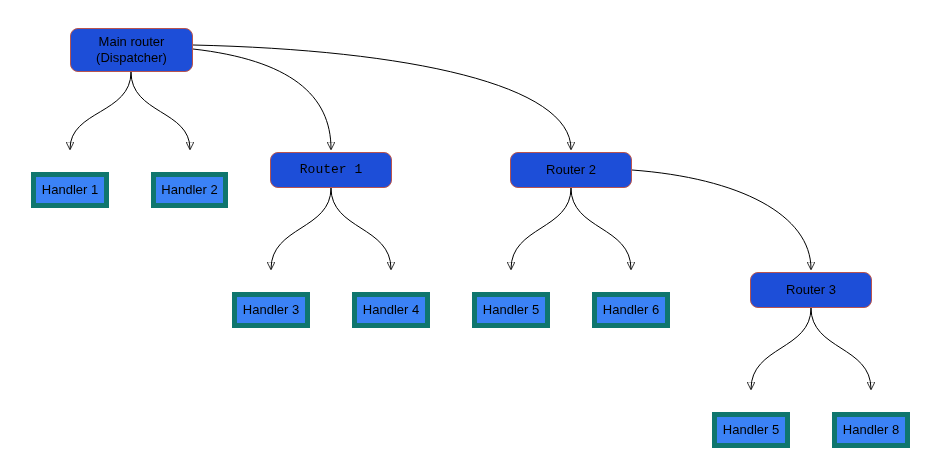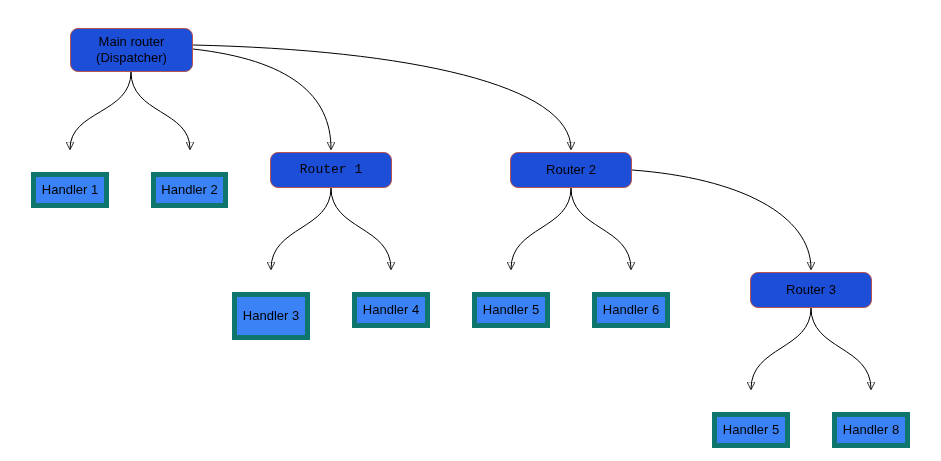--- a/index.html
+++ b/index.html
@@ -47,21 +47,21 @@
   .handler {
     background: #3b82f6;
     border: 5px solid #0f766e;
     margin-top: 20px;
   }
   #n-main { left: 70px;  top: 28px;  width: 123px; height: 44px; }
   #n-h1   { left: 31px;  top: 152px; width: 78px;  height: 36px; }
   #n-h2   { left: 151px; top: 152px; width: 77px;  height: 36px; }
   #n-r1   { left: 270px; top: 152px; width: 122px; height: 36px; font-family: Liberation Mono, monospace; }
   #n-r2   { left: 510px; top: 152px; width: 122px; height: 36px; }
-  #n-h3   { left: 232px; top: 272px; width: 78px;  height: 48px; }
+  #n-h3   { left: 232px; top: 272px; width: 78px;  height: 36px; }
   #n-h4   { left: 352px; top: 272px; width: 78px;  height: 36px; }
   #n-h5   { left: 472px; top: 272px; width: 78px;  height: 36px; }
   #n-h6   { left: 592px; top: 272px; width: 78px;  height: 36px; }
   #n-r3   { left: 750px; top: 272px; width: 122px; height: 36px; }
   #n-h7   { left: 712px; top: 392px; width: 78px;  height: 36px; }
   #n-h8   { left: 832px; top: 392px; width: 78px;  height: 36px; }
 </style>
 </head>
 <body>
 

